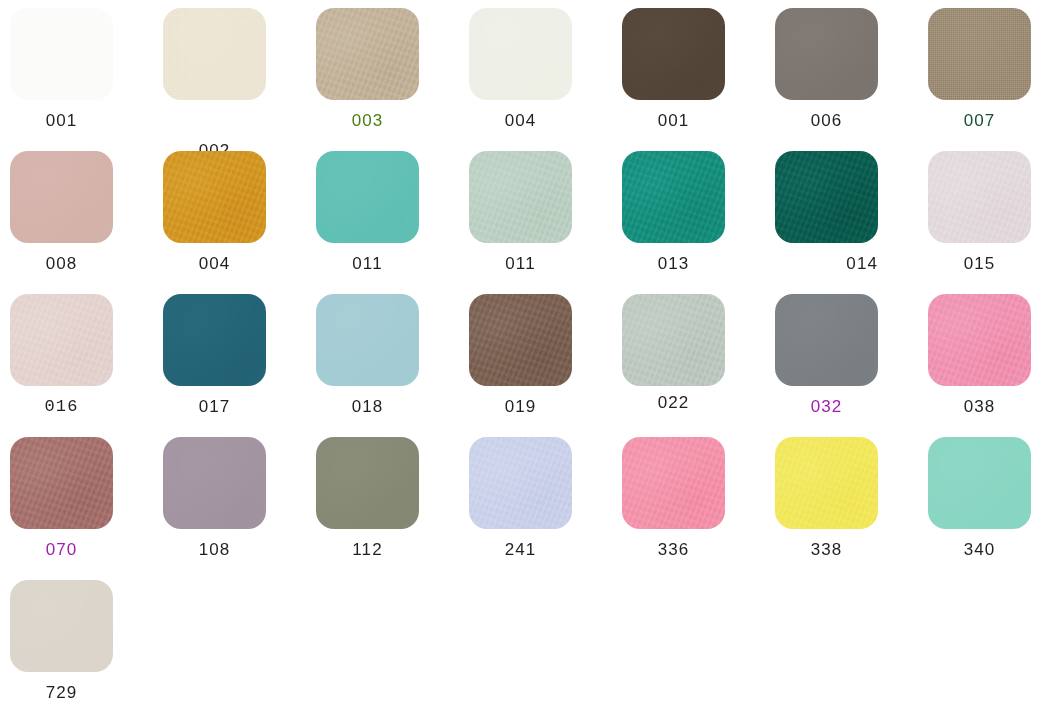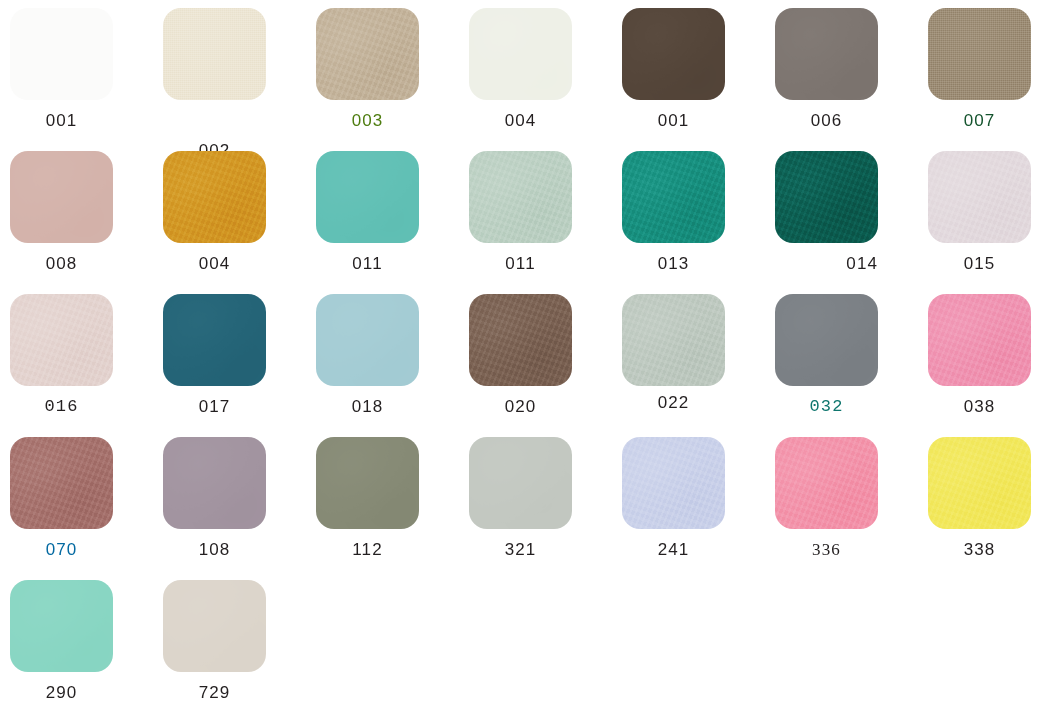--- a/index.html
+++ b/index.html
@@ -164,63 +164,59 @@
     <div class="swatch-cell">
       <div class="swatch-chip grain-smooth" style="background: rgb(36, 100, 119);"></div>
       <div class="swatch-label" style="color: rgb(35, 31, 32);">017</div>
     </div>
     <div class="swatch-cell">
       <div class="swatch-chip grain-smooth" style="background: rgb(164, 204, 212);"></div>
       <div class="swatch-label" style="color: rgb(35, 31, 32);">018</div>
     </div>
     <div class="swatch-cell">
       <div class="swatch-chip grain-mottled" style="background: rgb(124, 99, 84);"></div>
-      <div class="swatch-label" style="color: rgb(35, 31, 32);">020</div>
+      <div class="swatch-label" style="color: rgb(35, 31, 32);">019</div>
     </div>
     <div class="swatch-cell">
       <div class="swatch-chip grain-mottled" style="background: rgb(191, 202, 193);"></div>
       <div class="swatch-label" style="color: rgb(35, 31, 32); margin-top: 8px;">022</div>
     </div>
     <div class="swatch-cell">
       <div class="swatch-chip grain-smooth" style="background: rgb(123, 128, 133);"></div>
-      <div class="swatch-label" style="color: #0f766e; font-family: Liberation Mono, monospace;">032</div>
+      <div class="swatch-label" style="color: #a21caf;">032</div>
     </div>
     <div class="swatch-cell">
       <div class="swatch-chip grain-mottled" style="background: rgb(240, 149, 179);"></div>
       <div class="swatch-label" style="color: rgb(35, 31, 32);">038</div>
     </div>
     <div class="swatch-cell">
       <div class="swatch-chip grain-mottled" style="background: rgb(167, 115, 110);"></div>
-      <div class="swatch-label" style="color: #0369a1;">070</div>
+      <div class="swatch-label" style="color: #a21caf;">070</div>
     </div>
     <div class="swatch-cell">
       <div class="swatch-chip grain-smooth" style="background: rgb(162, 148, 160);"></div>
       <div class="swatch-label" style="color: rgb(35, 31, 32);">108</div>
     </div>
     <div class="swatch-cell">
       <div class="swatch-chip grain-smooth" style="background: rgb(134, 138, 117);"></div>
       <div class="swatch-label" style="color: rgb(35, 31, 32);">112</div>
     </div>
     <div class="swatch-cell">
-      <div class="swatch-chip grain-smooth" style="background: rgb(195, 200, 193);"></div>
-      <div class="swatch-label" style="color: rgb(35, 31, 32);">321</div>
-    </div>
-    <div class="swatch-cell">
       <div class="swatch-chip grain-mottled" style="background: rgb(203, 210, 234);"></div>
       <div class="swatch-label" style="color: rgb(35, 31, 32);">241</div>
     </div>
     <div class="swatch-cell">
       <div class="swatch-chip grain-mottled" style="background: rgb(243, 149, 172);"></div>
-      <div class="swatch-label" style="color: rgb(35, 31, 32); font-family: Liberation Serif, serif;">336</div>
+      <div class="swatch-label" style="color: rgb(35, 31, 32);">336</div>
     </div>
     <div class="swatch-cell">
       <div class="swatch-chip grain-mottled" style="background: rgb(242, 232, 94);"></div>
       <div class="swatch-label" style="color: rgb(35, 31, 32);">338</div>
     </div>
     <div class="swatch-cell">
       <div class="swatch-chip grain-smooth" style="background: rgb(137, 214, 195);"></div>
-      <div class="swatch-label" style="color: rgb(35, 31, 32);">290</div>
+      <div class="swatch-label" style="color: rgb(35, 31, 32);">340</div>
     </div>
     <div class="swatch-cell">
       <div class="swatch-chip grain-smooth" style="background: rgb(220, 213, 203);"></div>
       <div class="swatch-label" style="color: rgb(35, 31, 32);">729</div>
     </div>
   </main>
 
 </body></html>

